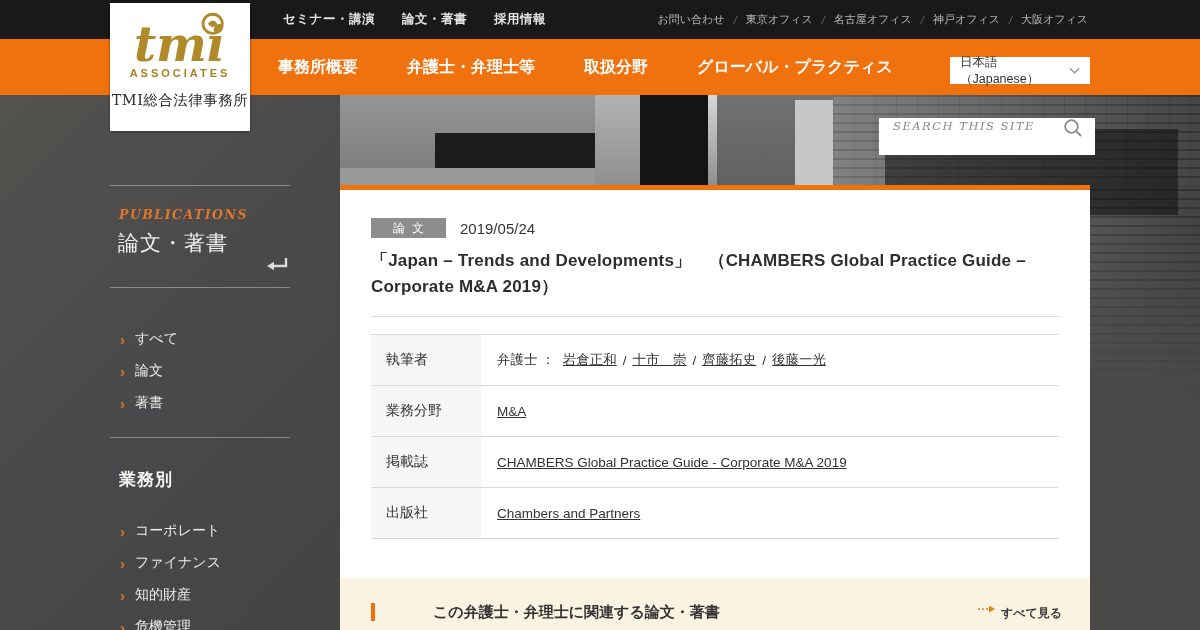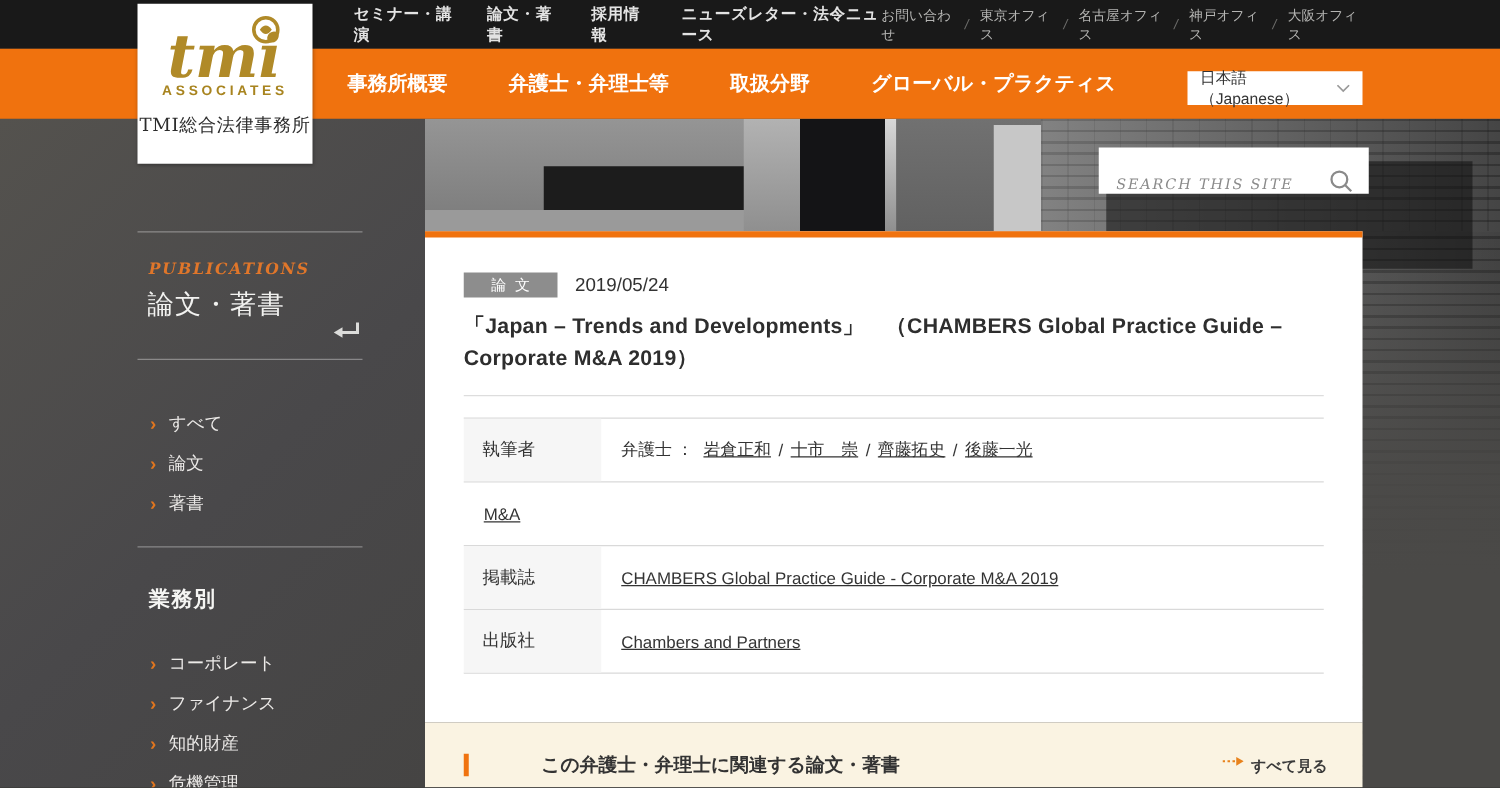--- a/index.html
+++ b/index.html
@@ -52,21 +52,21 @@
   .search-backdrop{position:absolute;left:885px;top:129px;width:293px;height:86px;
       background:rgba(15,15,15,.55);z-index:2;}
   .right-bg{position:absolute;left:1090px;top:185px;width:110px;height:445px;z-index:1;background-color:#4a4947;
       background-image:
         linear-gradient(180deg,rgba(74,73,71,0) 0%,rgba(74,73,71,.9) 45%,#4a4947 62%),
         linear-gradient(90deg,rgba(0,0,0,.08),rgba(0,0,0,.3)),
         repeating-linear-gradient(0deg,#5e5e5e 0 7px,#454545 7px 9px);}
 
   
   .searchbox{position:absolute;left:879px;top:118px;width:216px;height:37px;background:#fff;
-             display:flex;align-items:flex-end;padding:0 12px;box-sizing:border-box;z-index:5;}
+             display:flex;align-items:flex-start;padding:0 12px;box-sizing:border-box;z-index:5;}
   .searchbox input{border:none;outline:none;flex:1;min-width:0;background:transparent;
       font-family:"DejaVu Serif","Liberation Serif",serif;font-style:italic;
       font-size:11.5px;letter-spacing:1.5px;color:#555;}
   .searchbox input::placeholder{color:#8a8a8a;opacity:1;}
   .search-btn{margin-left:8px;cursor:pointer;display:flex;}
 
   
   .sidebar{position:absolute;left:0;top:95px;width:340px;height:535px;z-index:2;
       background:linear-gradient(135deg,#54524e,#49484a 55%,#454443);}
   .sb-div{position:absolute;left:110px;width:180px;height:1px;background:rgba(255,255,255,.35);}
@@ -113,21 +113,20 @@
 <body>
 
 <div id="canvas">
 
   <div class="topbar">
     <nav class="tb-links">
 
     <a class="tb-link">セミナー・講演</a>
         <a class="tb-link">論文・著書</a>
         <a class="tb-link">採用情報</a>
-        <a class="tb-link">ニューズレター・法令ニュース</a>
       </nav>
     <nav class="tb-util">
 
     <a>お問い合わせ</a>
         <span class="sep">/</span>
         <a>東京オフィス</a>
         <span class="sep">/</span>
         <a>名古屋オフィス</a>
         <span class="sep">/</span>
         <a>神戸オフィス</a>
@@ -259,20 +258,21 @@
               <span class="sep">/</span>
               <a class="dlink">十市　崇</a>
               <span class="sep">/</span>
               <a class="dlink">齊藤拓史</a>
               <span class="sep">/</span>
               <a class="dlink">後藤一光</a>
             </span>
         </div>
       </div>
       <div class="drow">
+        <div class="dlabel">業務分野</div>
         <div class="dvalue">
           <span class="links">
 
           <a class="dlink">M&amp;A</a>
             </span>
         </div>
       </div>
       <div class="drow">
         <div class="dlabel">掲載誌</div>
         <div class="dvalue">

